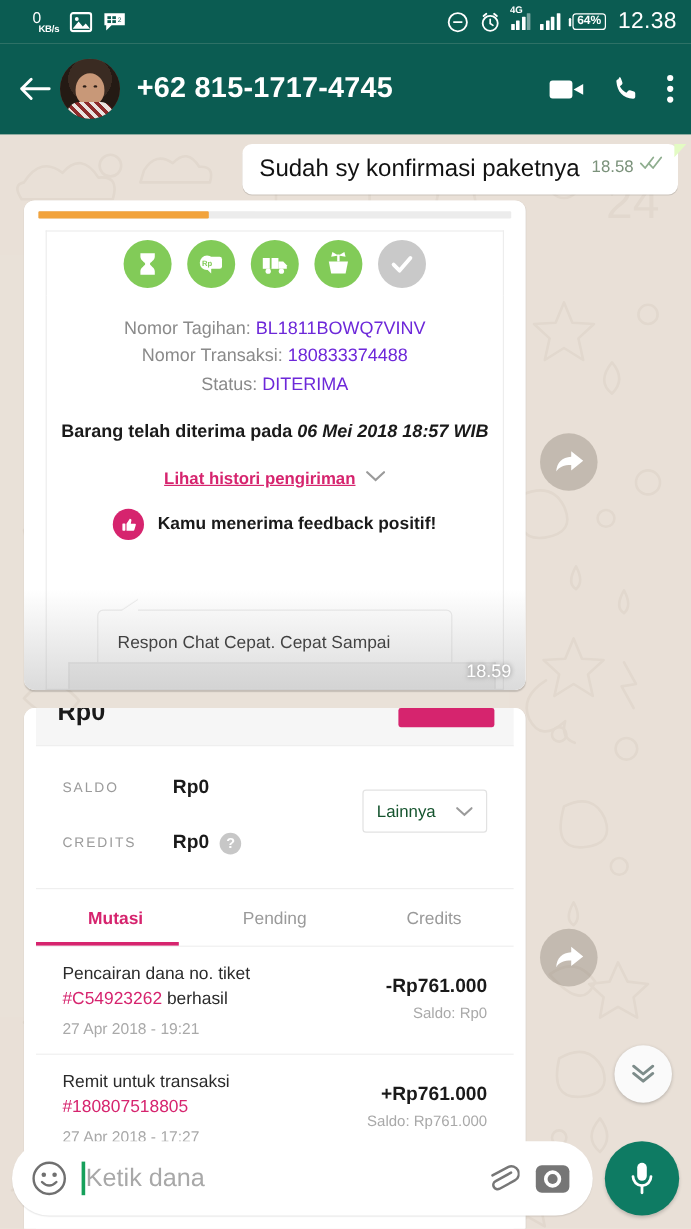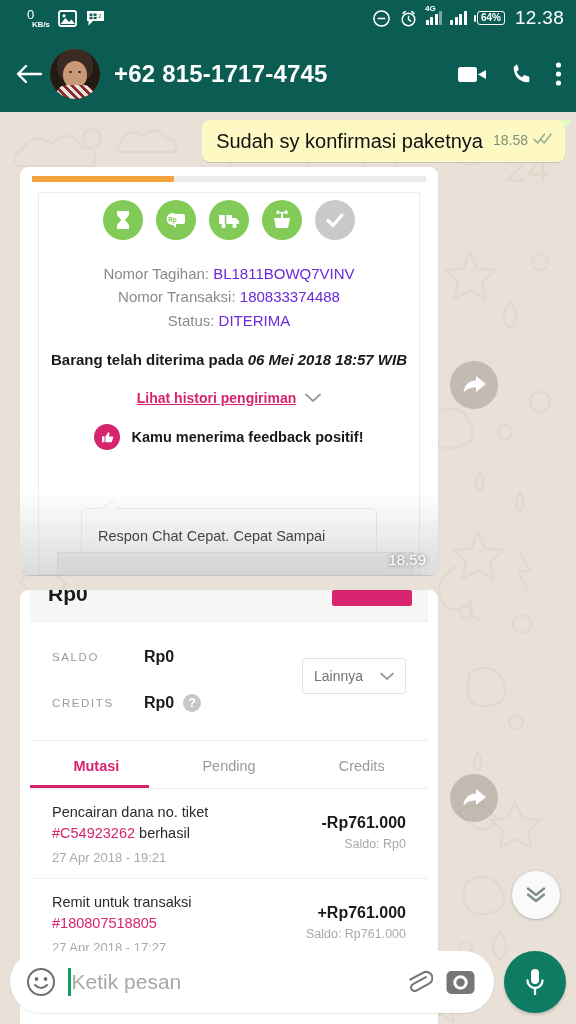--- a/index.html
+++ b/index.html
@@ -61,23 +61,23 @@
   
   .chatbody {
     position: absolute; top: 112px; left: 0; width: 576px; bottom: 0;
     background-color: #E9E1D8; overflow: hidden;
   }
   .doodles { position: absolute; inset: 0; opacity: .55; }
 
   
   .bubble-out {
     position: absolute; top: 8px; right: 11px;
-    background: #fef9c3; border-radius: 8px;
+    background: #ffffff; border-radius: 8px;
     padding: 9px 12px 9px 14px;
-    display: flex; align-items: center; gap: 10px;
+    display: flex; align-items: flex-start; gap: 10px;
     box-shadow: 0 1px 0.5px rgba(0,0,0,.13);
     max-width: 420px;
   }
   .bubble-out::after {
     content: ""; position: absolute; right: -7px; top: 0;
     border-width: 0 0 11px 10px; border-style: solid;
     border-color: transparent transparent transparent #E3FBC3;
   }
   .bubble-out .txt { font-size: 20px; color: #111; line-height: 1.2; }
   .bubble-out .meta { display: flex; align-items: center; gap: 5px; padding-bottom: 2px; }
@@ -145,21 +145,21 @@
   .sld-btn { position: absolute; right: 16px; top: 0px; width: 80px; height: 16px; background: #D6246E; border-radius: 2px; cursor: pointer; }
   .sld-body { position: absolute; left: 10px; right: 10px; top: 32px; bottom: 0; background: #fff; }
   .row-kv { display: flex; align-items: center; padding: 0 22px; height: 46px; }
   .row-kv .lbl { width: 92px; font-size: 11.5px; letter-spacing: 1.6px; color: #9b9b9b; }
   .row-kv .val { font-size: 16px; font-weight: 700; color: #1a1a1a; }
   .qmark { width: 18px; height: 18px; border-radius: 50%; background: #c7c7c7; color: #fff; font-size: 12px; font-weight: 700; display: inline-flex; align-items: center; justify-content: center; margin-left: 9px; }
   .lainnya {
     position: absolute; right: 22px; top: 24px; width: 104px; height: 36px;
     border: 1px solid #e2e2e2; border-radius: 3px; background: #fff;
     display: flex; align-items: center; justify-content: space-between;
-    padding: 0 11px; font-size: 14px; color: #737373; cursor: pointer;
+    padding: 0 11px; font-size: 14px; color: #14532d; cursor: pointer;
   }
   .tabs { display: flex; border-top: 1px solid #efefef; margin-top: 14px; }
   .tab { flex: 1; text-align: center; padding: 17px 0 14px; font-size: 14.5px; color: #9a9a9a; cursor: pointer; position: relative; }
   .tab.active { color: #D6246E; font-weight: 700; }
   .tab.active::after { content: ""; position: absolute; left: 0; right: 14px; bottom: 0; height: 3px; background: #D6246E; }
   .tx-row { padding: 13px 22px 10px; border-top: 1px solid #efefef; display: flex; justify-content: space-between; }
   .tx-l { font-size: 14.5px; color: #2b2b2b; line-height: 1.45; }
   .tx-l .tk { color: #D6246E; }
   .tx-date { font-size: 13px; color: #a9a9a9; margin-top: 5px; }
   .tx-r { text-align: right; padding-top: 12px; }
@@ -553,21 +553,21 @@
       <span class="emoji-ic">
         <svg width="30" height="30" viewBox="0 0 30 30">
             <circle cx="15" cy="15" r="13" fill="none" stroke="#707070" stroke-width="2"></circle>
             <circle cx="10.5" cy="12" r="1.9" fill="#707070"></circle>
             <circle cx="19.5" cy="12" r="1.9" fill="#707070"></circle>
             <path d="M9 18 q6 6 12 0" stroke="#707070" stroke-width="2" fill="none" stroke-linecap="round"></path>
           </svg>
       </span>
       <span class="msg-field">
         <span class="caret"></span>
-        <span class="ph">Ketik pesan</span>
+        <span class="ph">Ketik dana</span>
       </span>
       <span class="clip-ic">
         <svg width="30" height="30" viewBox="0 0 30 30">
             <path d="M21 8 L11 18.6 a3.6 3.6 0 0 0 5.1 5.1 L26 13.2 a6.2 6.2 0 0 0-8.8-8.8 L7 15" stroke="#777" stroke-width="2.1" fill="none" stroke-linecap="round" stroke-linejoin="round" transform="rotate(18 15 15)"></path>
           </svg>
       </span>
       <span class="cam-ic">
         <svg width="31" height="31" viewBox="0 0 31 31">
             <rect x="1.5" y="4" width="28" height="23" rx="5" fill="#767676"></rect>
             <circle cx="15.5" cy="15.5" r="7.2" fill="#fff"></circle>

